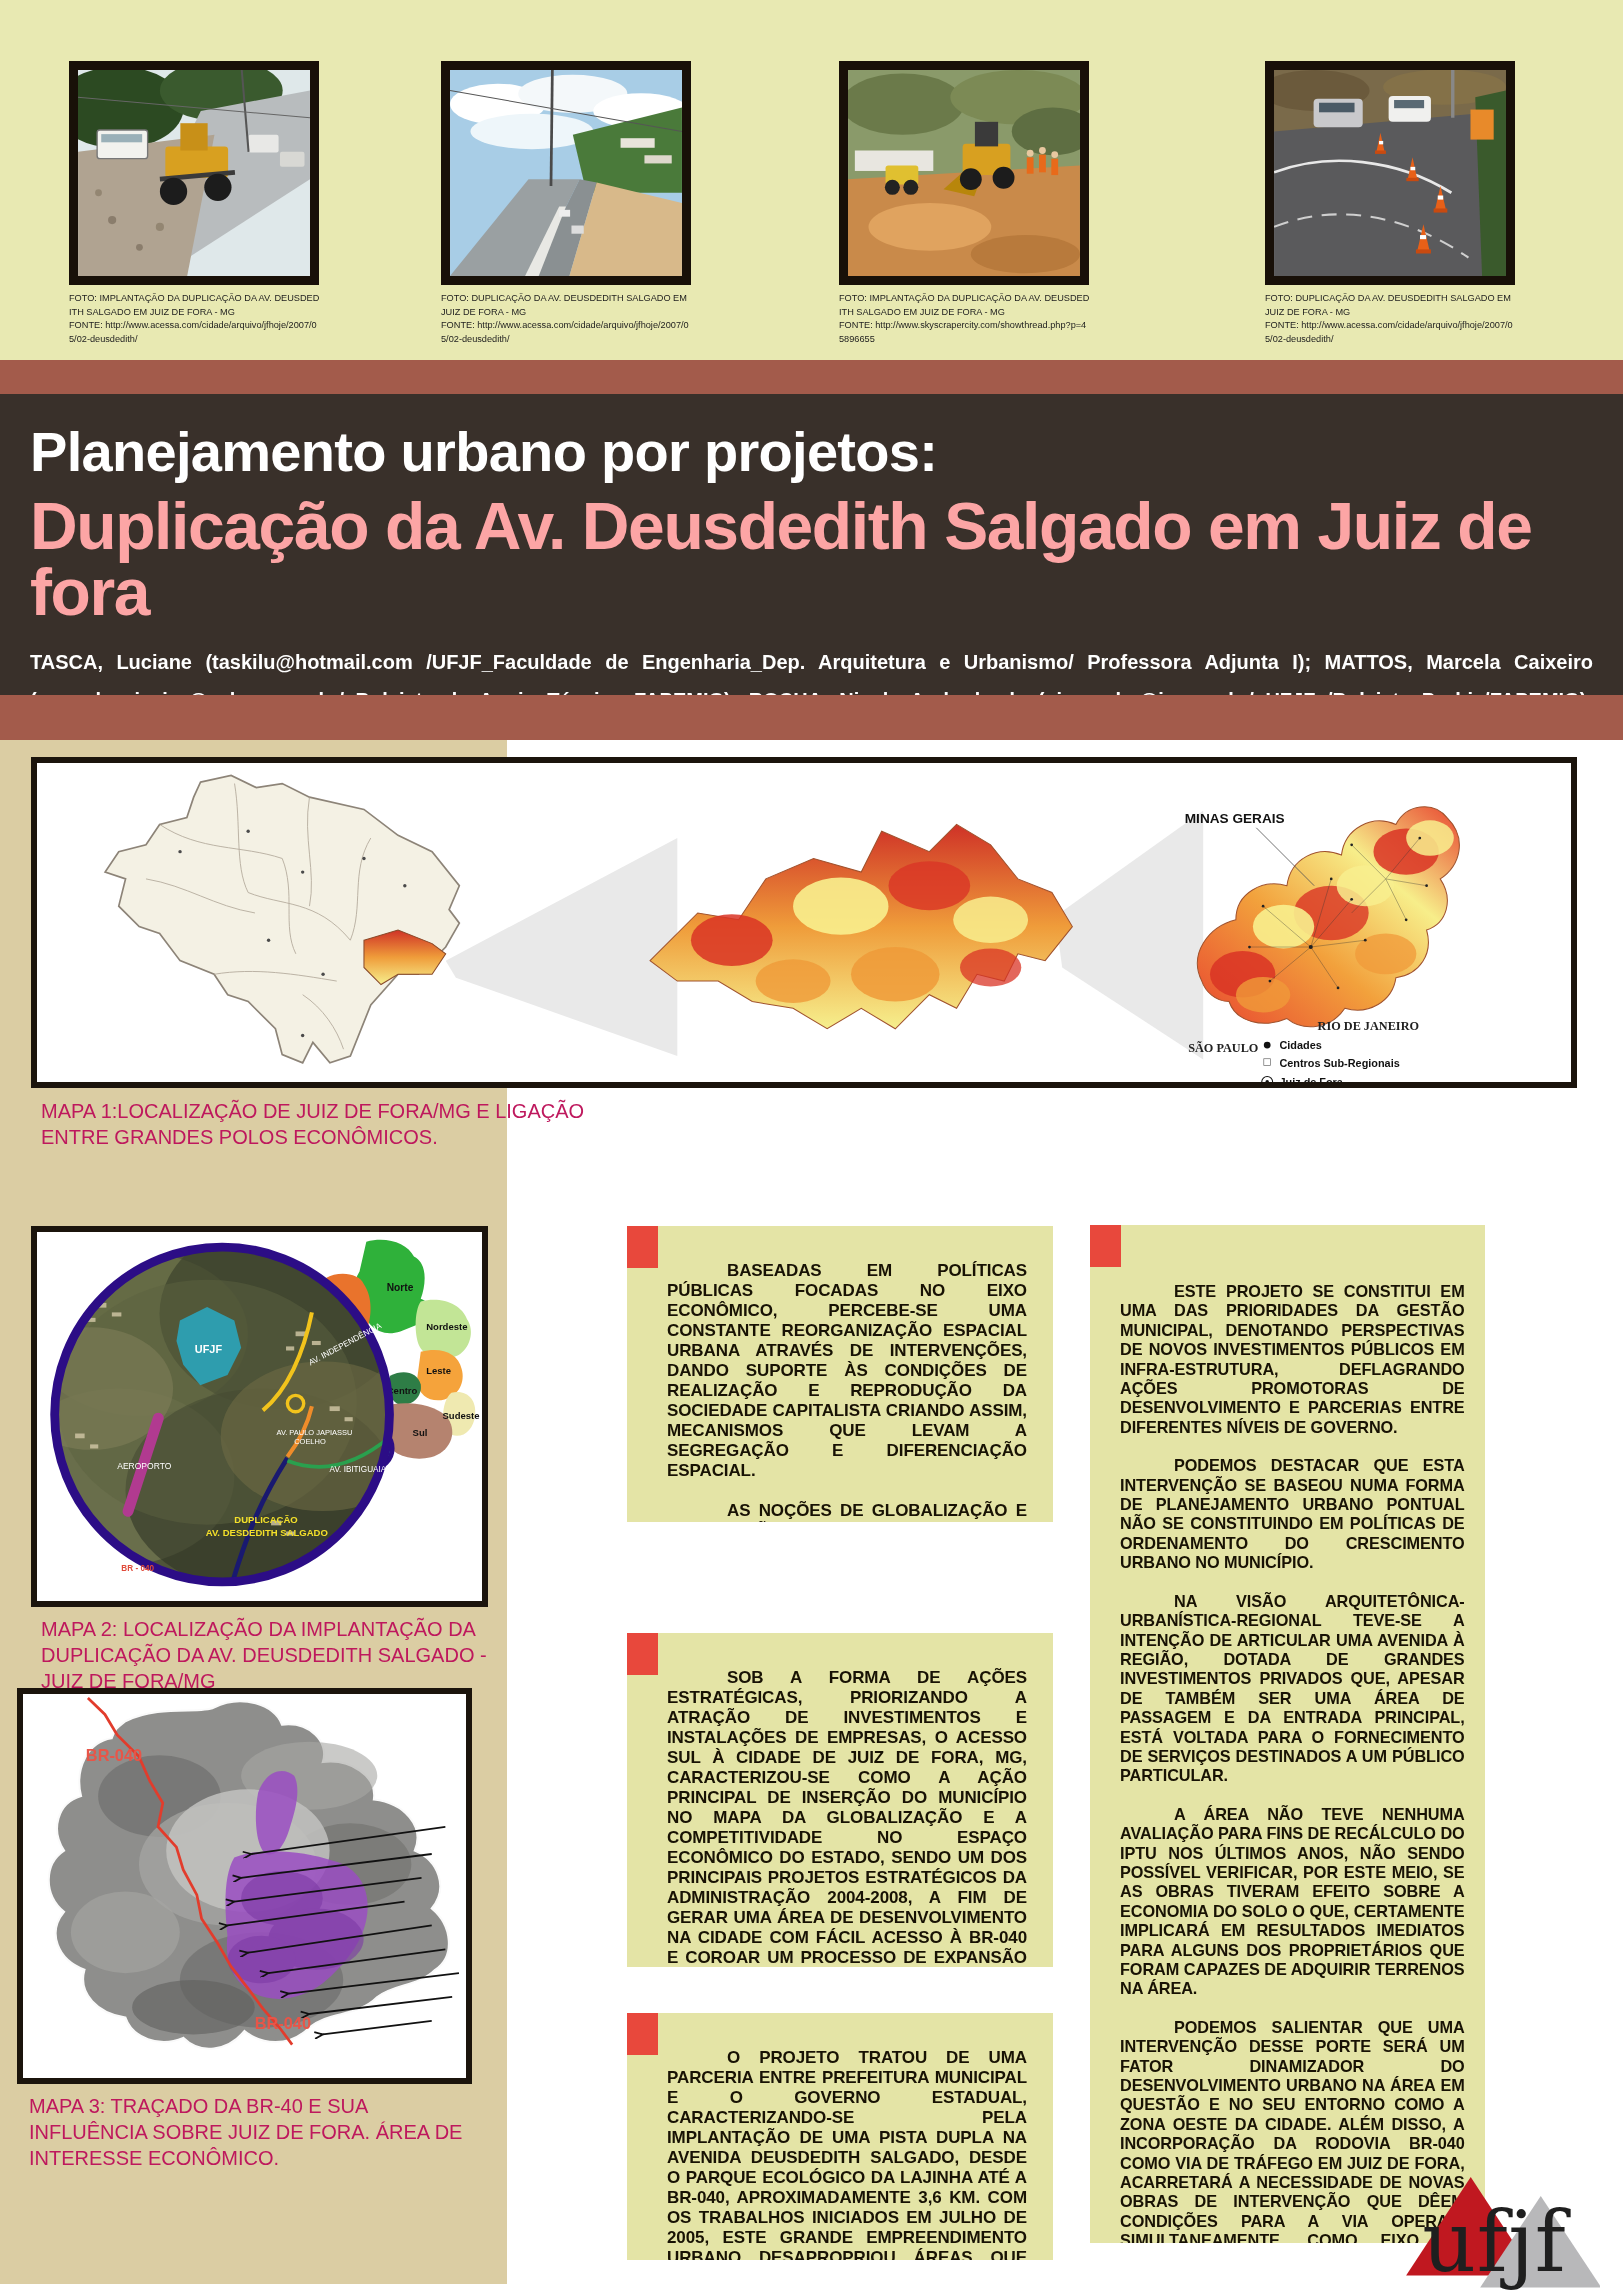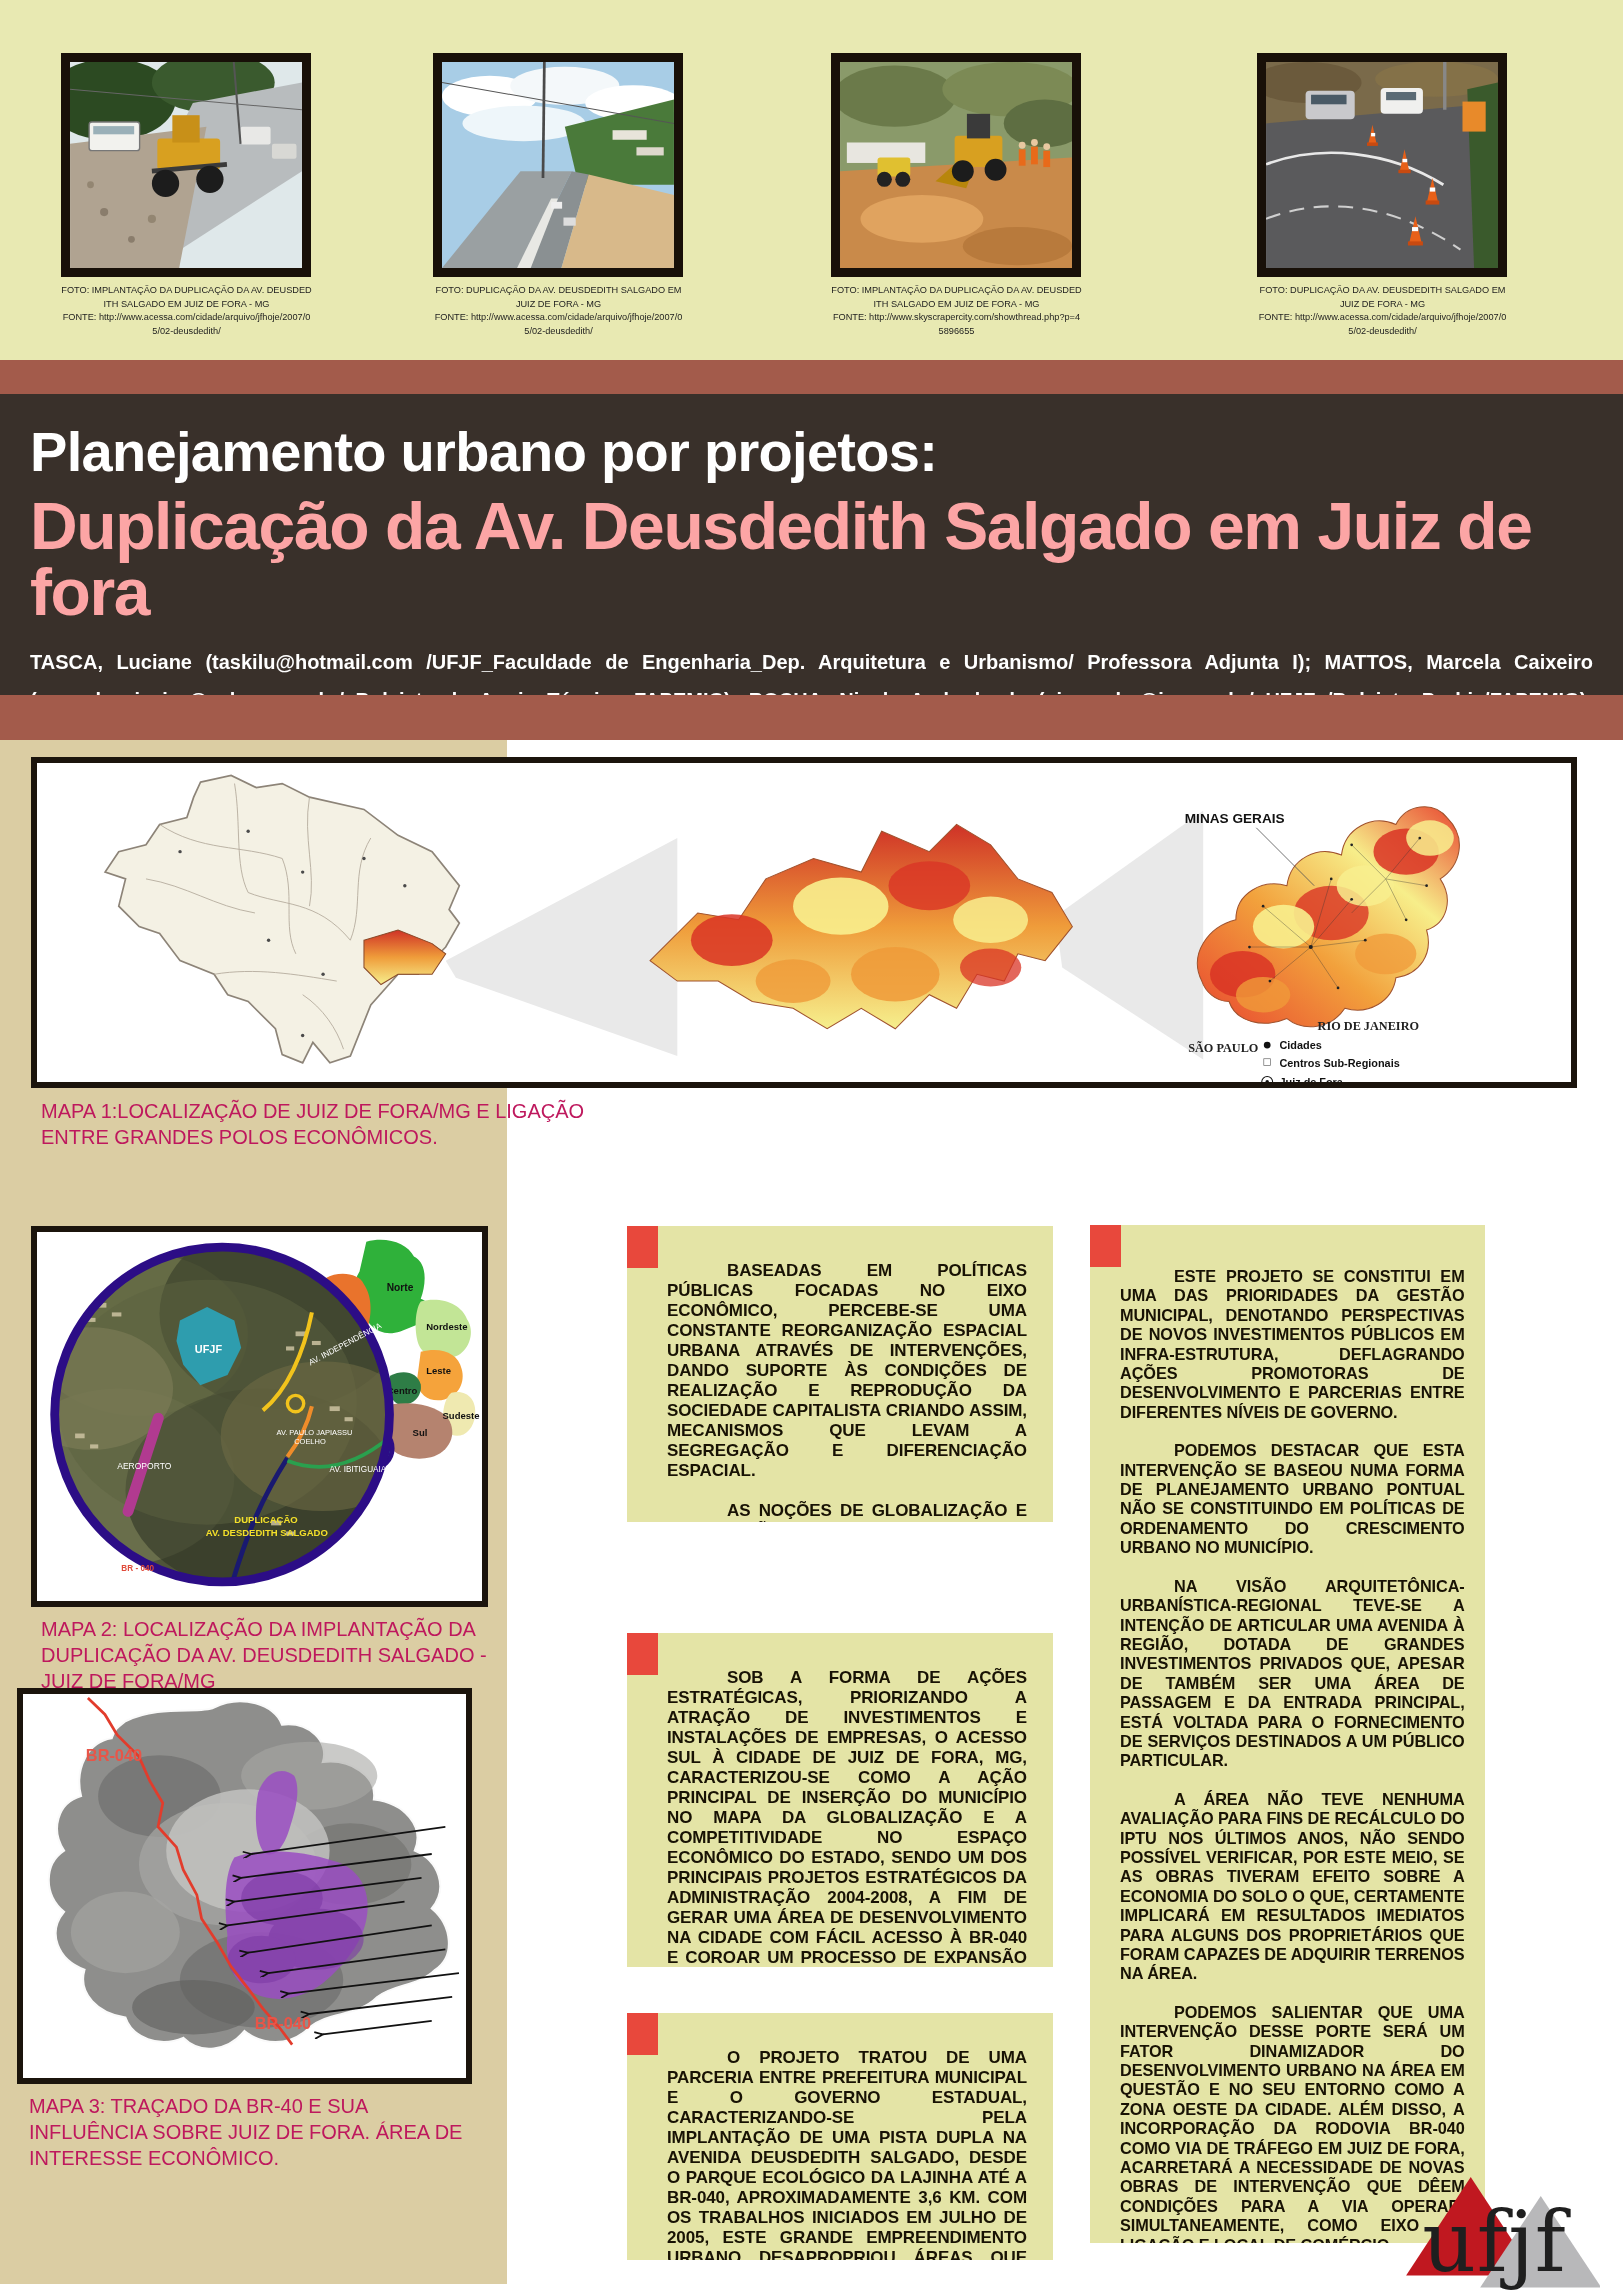--- a/index.html
+++ b/index.html
@@ -1,20 +1,20 @@
 <!DOCTYPE html>
 <html style="font-size:11px"><head>
 <meta charset="utf-8">
 <style>
   html,body{margin:0;padding:0;background:#ffffff;}
   #poster{position:relative;width:1624px;height:2295px;background:#ffffff;overflow:hidden;
           font-family:"Liberation Sans",sans-serif;}
   
   .photo-strip{position:absolute;left:0;top:0;width:1624px;height:360px;background:#e8e9b2;}
-  .photo-card{position:absolute;top:49px;width:251px;margin:4px;text-align:center;}
+  .photo-card{position:absolute;top:49px;width:251px;margin:12px;}
   .photo-frame{width:232px;height:206px;border:9.5px solid #181008;background:#cfcfcf;overflow:hidden;}
   .photo-frame svg{display:block;}
   .photo-caps{margin-top:6.8px;width:251px;}
   .photo-cap{font-size:9.2px;line-height:1.5;color:#1d1d1d;word-break:break-all;}
   
   .band-rust1{position:absolute;left:0;top:360px;width:1624px;height:34px;background:#a35b4b;}
   .title-band{position:absolute;left:0;top:394px;width:1624px;height:301px;background:#39302a;box-sizing:border-box;padding:24.5px 30px 0 30px;}
   .kicker{font-size:56px;font-weight:bold;color:#ffffff;letter-spacing:-0.7px;margin:0;}
   .main-title{font-size:66px;font-weight:bold;color:#fca5a5;letter-spacing:-1.4px;margin:9.5px 0 0 0;line-height:1.0;}
   .authors{font-size:20px;font-weight:bold;color:#ffffff;line-height:1.92;text-align:justify;margin:17.7px 0 0 0;width:1563px;}
@@ -34,21 +34,21 @@
   .redsq{position:absolute;left:-19px;top:0;width:50px;height:42px;background:#e8483c;}
   .tblock p{margin:0;padding:0 26px 0 40px;font-weight:bold;font-size:17px;line-height:20px;
             text-align:justify;text-indent:60px;color:#181204;letter-spacing:-0.1px;}
   .tblock p:first-of-type{padding-top:35px;}
   .tblock p + p{margin-top:20.4px;}
   .b1{left:627px;top:1226px;width:426px;height:296px;overflow:hidden;}
   .b2{left:627px;top:1633px;width:426px;height:334px;overflow:hidden;}
   .b3{left:627px;top:2013px;width:426px;height:247px;overflow:hidden;}
   .c2{left:1090px;top:1225px;width:395px;height:1018px;overflow:hidden;}
   .c2 p{padding:0 20.4px 0 30px;font-size:16.3px;line-height:19.4px;text-indent:54px;}
-  .c2 p:first-of-type{padding-top:42px;}
+  .c2 p:first-of-type{padding-top:57px;}
   .c2 p + p{margin-top:19px;}
   
   .ufjf-logo{position:absolute;left:1398px;top:2173px;width:202px;height:120px;}
   .svg-label{font-family:"Liberation Sans",sans-serif;}
 </style>
 </head>
 <body>
 
 <div id="poster">
 

